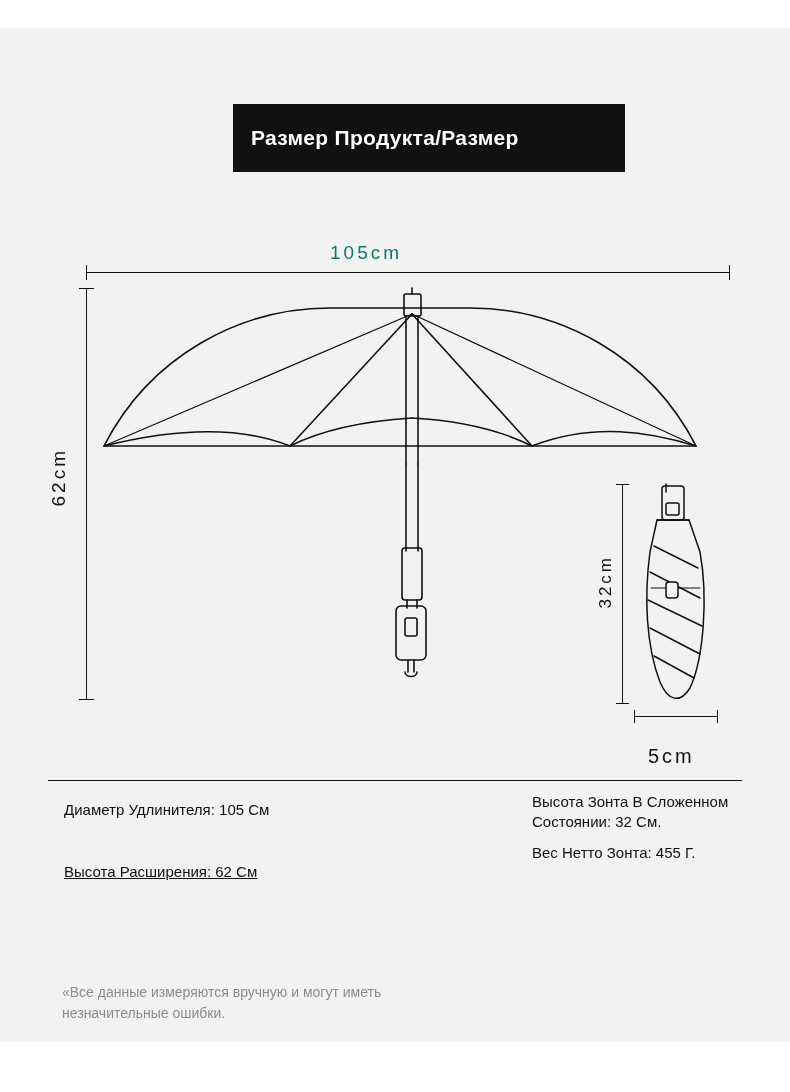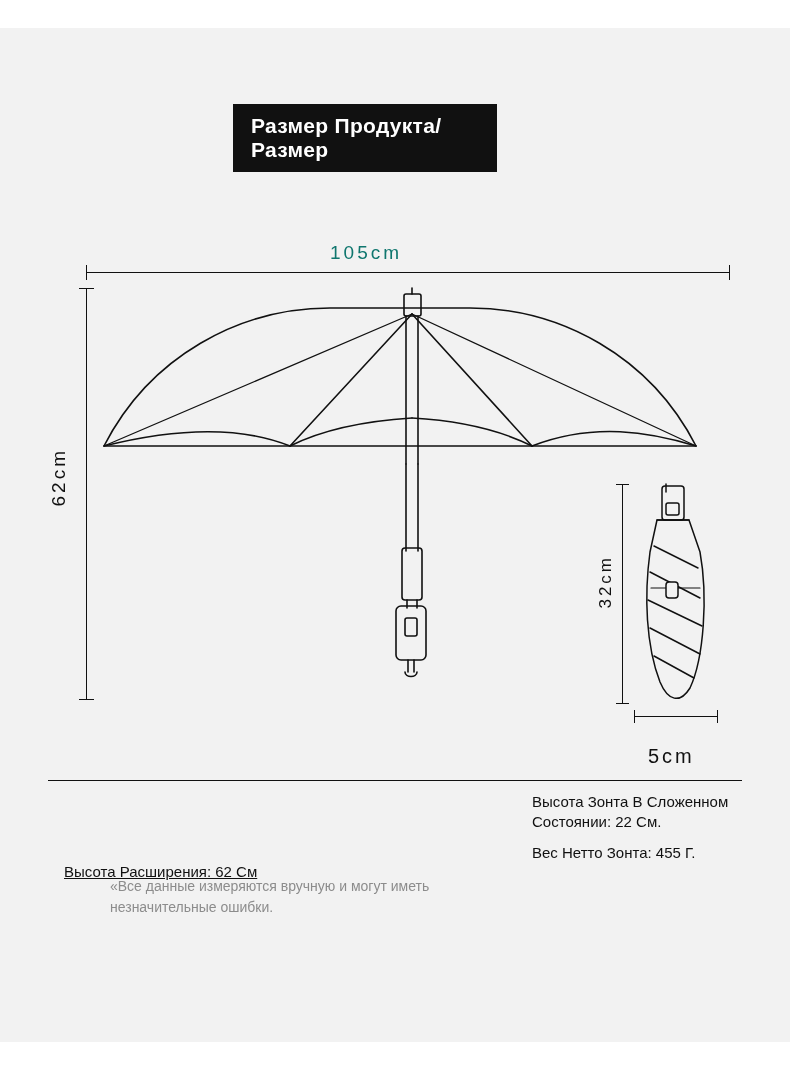--- a/index.html
+++ b/index.html
@@ -33,21 +33,21 @@
     width: 790px;
     height: 50px;
     background: #ffffff;
   }
 
   
   .title-banner {
     position: absolute;
     left: 233px;
     top: 104px;
-    width: 264px;
+    width: 392px;
     height: 68px;
     background: #111111;
     display: flex;
     align-items: center;
     padding-left: 18px;
     box-sizing: border-box;
   }
   .title-banner span {
     color: #ffffff;
     font-size: 21px;
@@ -201,26 +201,25 @@
     line-height: 1.35;
   }
   .spec-1 { left: 64px; top: 800px; }
   .spec-2 { left: 64px; top: 862px; text-decoration: underline; }
   .spec-3 { left: 532px; top: 792px; width: 240px; }
   .spec-4 { left: 532px; top: 843px; }
 
   .footnote {
     position: absolute;
     left: 62px;
-    top: 876px;
+    top: 982px;
     width: 420px;
     font-size: 14px;
     color: #8c8c8c;
     line-height: 1.5;
-    margin-left: 48px;
   }
 </style>
 </head>
 <body>
 
 <div class="page">
 
   <div class="top-strip"></div>
 
   <div class="title-banner">
@@ -285,20 +284,21 @@
   <div class="dim-left-line"></div>
 
   <div class="dim-fold-left-label">32cm</div>
   <div class="dim-fold-left-line"></div>
 
   <div class="dim-fold-bottom-line"></div>
   <div class="dim-fold-bottom-label">5cm</div>
 
   <div class="spec-rule"></div>
 
+  <div class="spec spec-1">Диаметр Удлинителя: 105 См</div>
   <div class="spec spec-2">Высота Расширения: 62 См</div>
-  <div class="spec spec-3">Высота Зонта В Сложенном Состоянии: 22 См.</div>
+  <div class="spec spec-3">Высота Зонта В Сложенном Состоянии: 32 См.</div>
   <div class="spec spec-4">Вес Нетто Зонта: 455 Г.</div>
 
   <div class="footnote">«Все данные измеряются вручную и могут иметь незначительные ошибки.</div>
 
   <div class="bottom-strip"></div>
 </div>
 
 </body></html>

